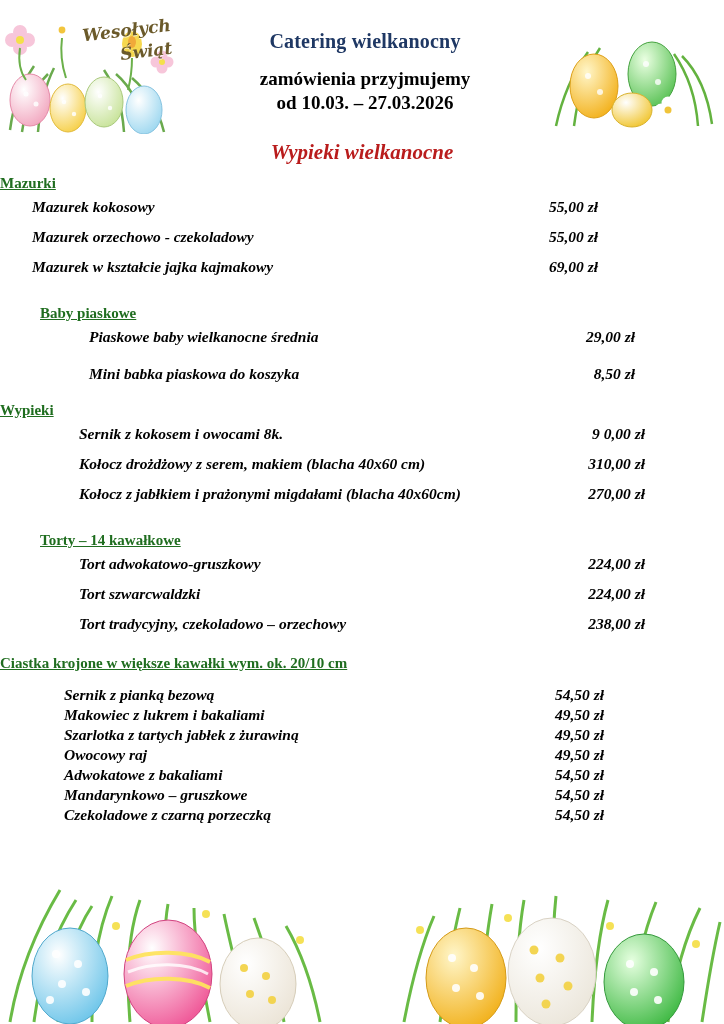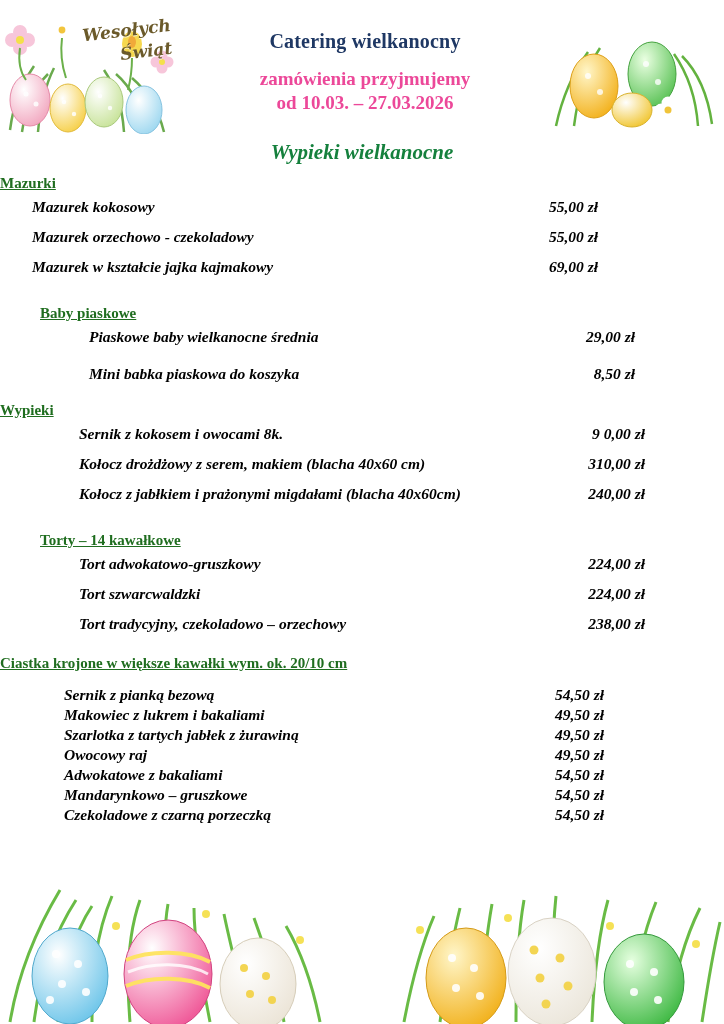--- a/index.html
+++ b/index.html
@@ -81,39 +81,39 @@
     font-weight: bold;
     font-size: 20px;
     color: #1f3864;
     letter-spacing: .2px;
   }
   .header .subtitle {
     margin-top: 14px;
     font-family: "Liberation Serif", serif;
     font-weight: bold;
     font-size: 19px;
-    color: #ec4899;
+    color: #000000;
     line-height: 1.25;
   }
 
   
   .content {
     position: absolute;
     left: 0;
     top: 140px;
     width: 724px;
   }
 
   .section-main-title {
     text-align: center;
     font-family: "Liberation Serif", serif;
     font-style: italic;
     font-weight: bold;
     font-size: 21px;
-    color: #15803d;
+    color: #b91c1c;
     margin-bottom: 4px;
   }
 
   .section-title {
     text-align: left;
     font-family: "Liberation Serif", serif;
     font-weight: bold;
     font-size: 15px;
     color: #1f6d1f;
     text-decoration: underline;
@@ -365,21 +365,21 @@
       <div class="row">
         <span class="name">Sernik z kokosem i owocami 8k.</span>
         <span class="price">9 0,00 zł</span>
       </div>
       <div class="row">
         <span class="name">Kołocz  drożdżowy z serem, makiem  (blacha 40x60 cm)</span>
         <span class="price">310,00 zł</span>
       </div>
       <div class="row">
         <span class="name">Kołocz z jabłkiem i prażonymi  migdałami (blacha 40x60cm)</span>
-        <span class="price">240,00 zł</span>
+        <span class="price">270,00 zł</span>
       </div>
     </div>
 
     <div class="section-title small-gap">Torty – 14 kawałkowe</div>
     <div class="rows torty spaced">
       <div class="row">
         <span class="name">Tort adwokatowo-gruszkowy</span>
         <span class="price">224,00 zł</span>
       </div>
       <div class="row">

